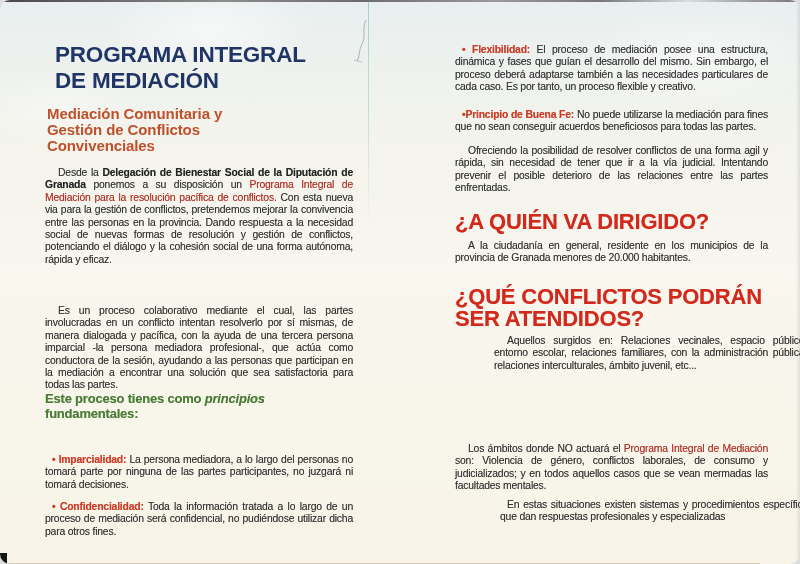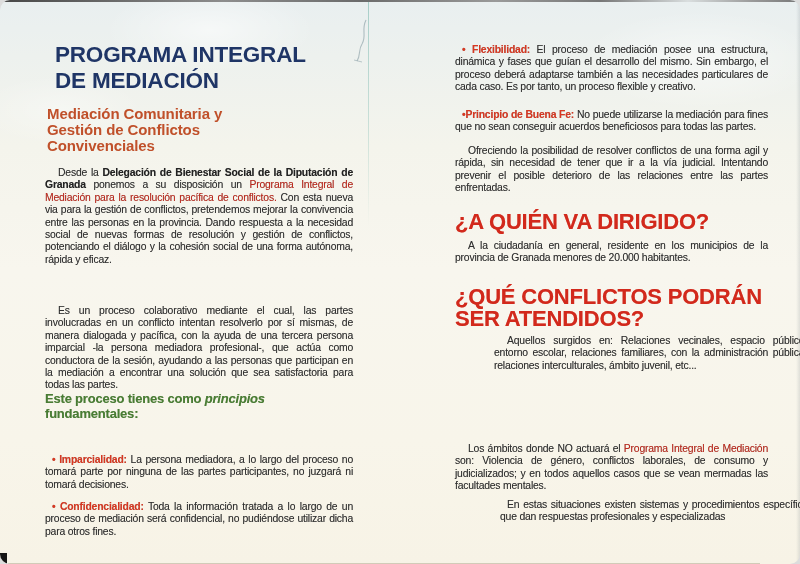--- a/index.html
+++ b/index.html
@@ -59,21 +59,21 @@
   <h2 class="blk subtitle" style="left:47px;top:106px;">Mediación Comunitaria y Gestión de Conflictos Convivenciales</h2>
 
   <p class="blk body ind" style="left:45px;top:167px;width:308px;"><span>Desde la </span><span class="b">Delegación de Bienestar Social de la Diputación de Granada</span><span> ponemos a su disposición un </span><span class="redb">Programa Integral de Mediación para la resolución pacífica de conflictos.</span><span> Con esta nueva via para la gestión de conflictos, pretendemos mejorar la convivencia entre las personas en la provincia. Dando respuesta a la necesidad social de nuevas formas de resolución y gestión de conflictos, potenciando el diálogo y la cohesión social de una forma autónoma, rápida y eficaz.</span></p>
 
 
   <p class="blk body ind" style="left:45px;top:305px;width:308px;">Es un proceso colaborativo mediante el cual, las partes involucradas en un conflicto intentan resolverlo por sí mismas, de manera dialogada y pacífica, con la ayuda de una tercera persona imparcial -la persona mediadora profesional-, que actúa como conductora de la sesión, ayudando a las personas que participan en la mediación a encontrar una solución que sea satisfactoria para todas las partes.</p>
 
   <p class="blk green" style="left:45px;top:391px;width:308px;"><span>Este proceso tienes como </span><span class="i">principios</span><span> fundamentales:</span></p>
 
 
-  <p class="blk body ind-sm" style="left:45px;top:454px;width:308px;"><span class="kw">•</span> <span class="kw">Imparcialidad:</span> <span>La persona mediadora, a lo largo del proceso no tomará parte por ninguna de las partes participantes, no juzgará ni tomará decisiones.</span></p>
+  <p class="blk body ind-sm" style="left:45px;top:454px;width:308px;"><span class="kw">•</span> <span class="kw">Imparcialidad:</span> <span>La persona mediadora, a lo largo del personas no tomará parte por ninguna de las partes participantes, no juzgará ni tomará decisiones.</span></p>
 
   <p class="blk body ind-sm" style="left:455px;top:44px;width:313px;"><span class="kw">•</span> <span class="kw">Flexibilidad:</span> <span>El proceso de mediación posee una estructura, dinámica y fases que guían el desarrollo del mismo. Sin embargo, el proceso deberá adaptarse también a las necesidades particulares de cada caso. Es por tanto, un proceso flexible y creativo.</span></p>
 
   <p class="blk body ind-sm" style="left:45px;top:501px;width:308px;"><span class="kw">•</span> <span class="kw">Confidencialidad:</span> <span>Toda la información tratada a lo largo de un proceso de mediación será confidencial, no pudiéndose utilizar dicha para otros fines.</span></p>
 
   <p class="blk body ind-sm" style="left:455px;top:109px;width:313px;"><span class="kw">•</span><span class="kw">Principio de Buena Fe:</span> <span>No puede utilizarse la mediación para fines que no sean conseguir acuerdos beneficiosos para todas las partes.</span></p>
 
   <p class="blk body ind" style="left:455px;top:145px;width:313px;">Ofreciendo la posibilidad de resolver conflictos de una forma agil y rápida, sin necesidad de tener que ir a la vía judicial. Intentando prevenir el posible deterioro de las relaciones entre las partes enfrentadas.</p>
 
   <h2 class="blk h" style="left:455px;top:211px;">¿A QUIÉN VA DIRIGIDO?</h2>

